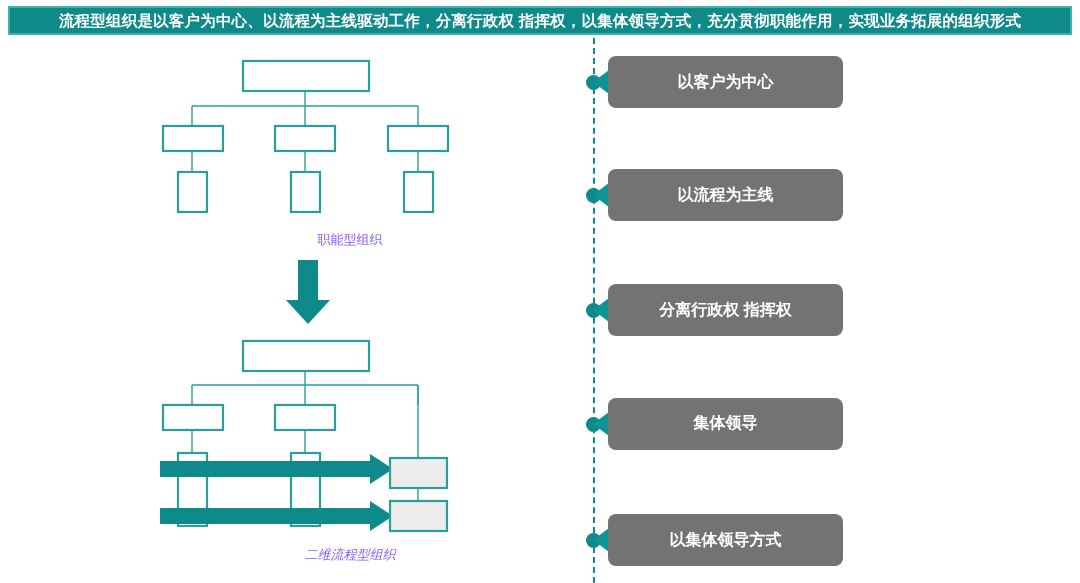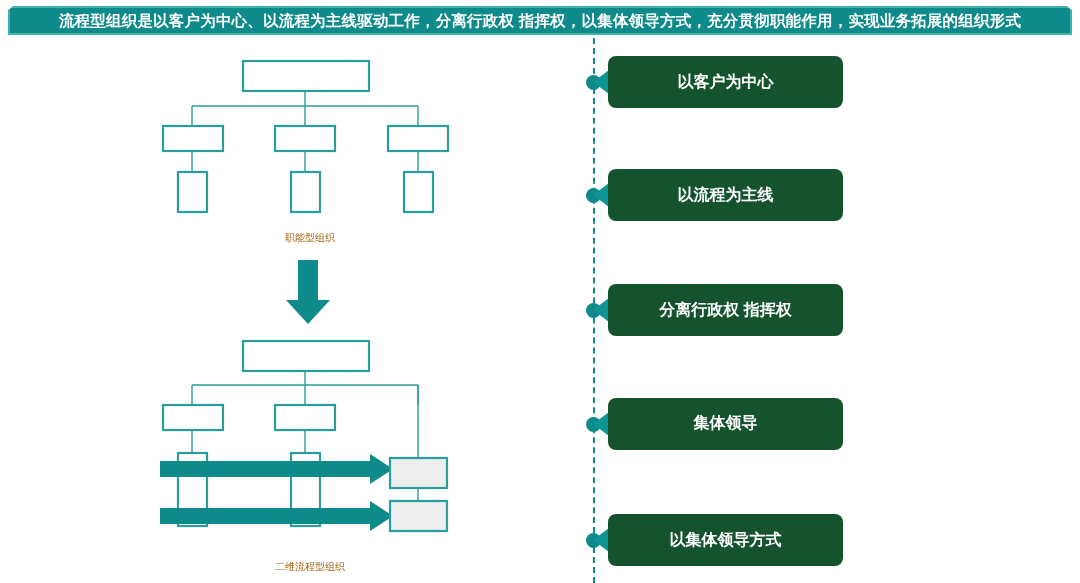--- a/index.html
+++ b/index.html
@@ -9,21 +9,20 @@
   }
   body {
     font-family: "Liberation Sans", "DejaVu Sans", sans-serif;
   }
   #slide {
     position: relative;
     width: 1080px;
     height: 583px;
     background: #ffffff;
     overflow: hidden;
-    border-radius: 32px;
   }
 
   
   #header-banner {
     position: absolute;
     left: 8px;
     top: 6px;
     width: 1064px;
     height: 29px;
     background: #0e8a8a;
@@ -45,37 +44,39 @@
   
   #left-panel {
     position: absolute;
     left: 0;
     top: 38px;
     width: 560px;
     height: 545px;
   }
   .chart-caption {
     position: absolute;
-    font-size: 10px;
-    color: #a16207;
+    font-size: 13px;
+    color: #8b5cf6;
     text-align: center;
     white-space: nowrap;
     line-height: 1;
+    padding-left: 40px;
   }
   #caption-functional {
     left: 0;
     top: 195px;
     width: 620px;
     text-align: center;
   }
   #caption-process {
     left: 0;
-    top: 524px;
+    top: 510px;
     width: 620px;
     text-align: center;
+    font-style: italic;
   }
 
   
   #right-rail {
     position: absolute;
     left: 560px;
     top: 38px;
     width: 520px;
     height: 545px;
   }
@@ -101,21 +102,21 @@
     height: 15px;
     border-radius: 50%;
     background: #0e8a8a;
   }
   .bubble {
     position: absolute;
     left: 48px;
     top: 0px;
     width: 235px;
     height: 52px;
-    background: #14532d;
+    background: #737373;
     border-radius: 8px;
     display: flex;
     align-items: center;
     justify-content: center;
   }
   .bubble .btext {
     color: #ffffff;
     font-size: 16px;
     font-weight: bold;
     white-space: nowrap;

